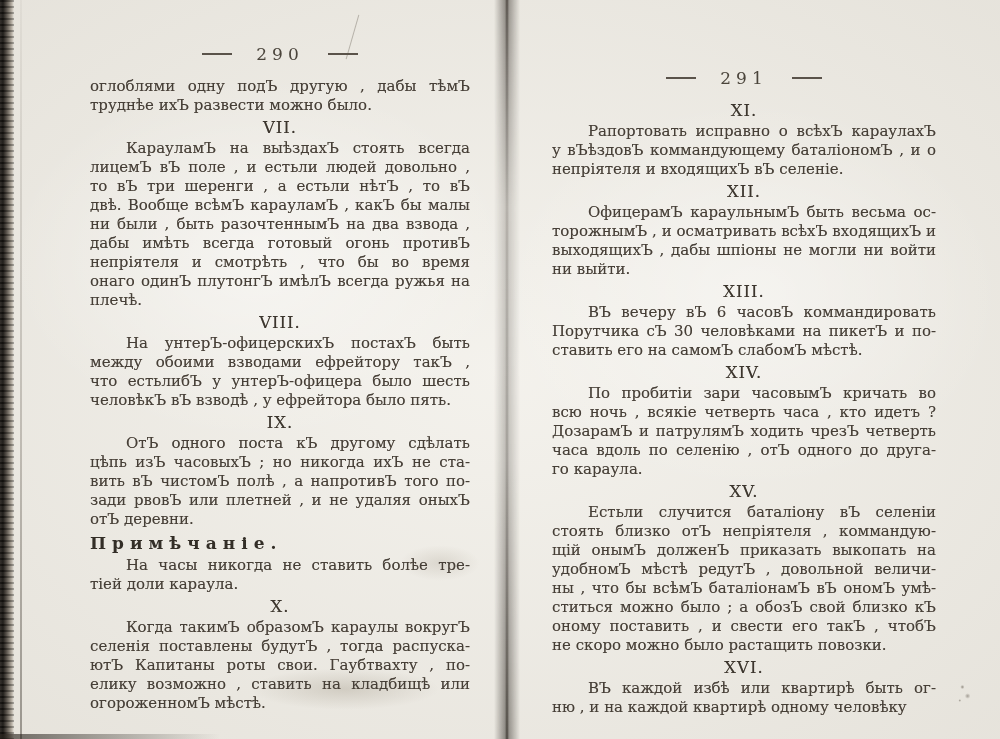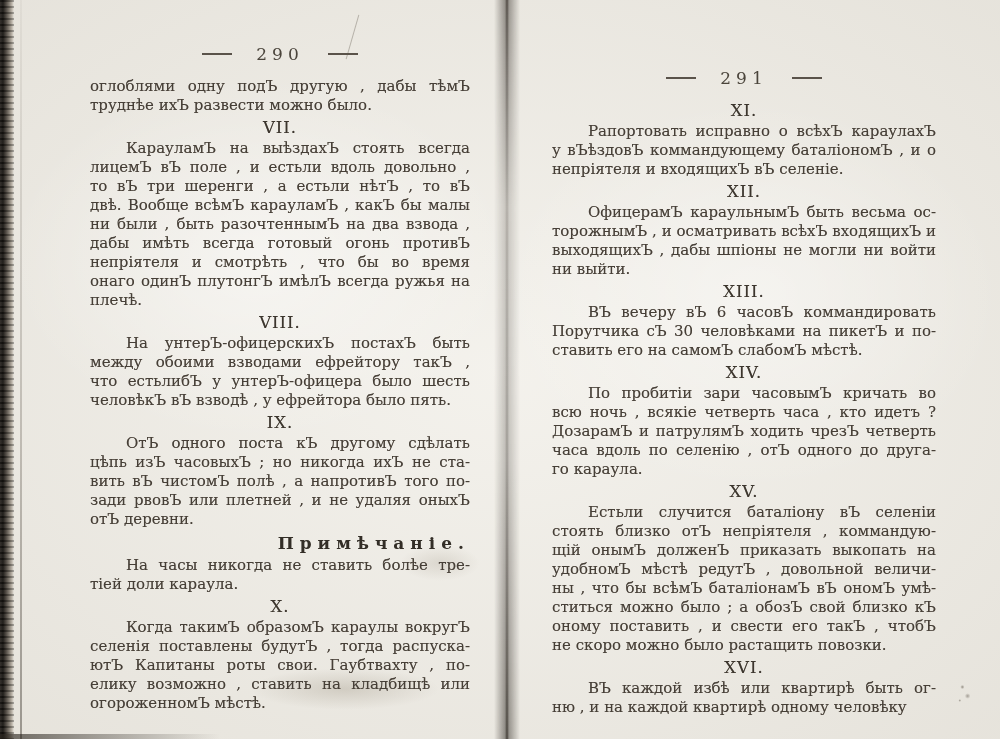--- a/index.html
+++ b/index.html
@@ -77,21 +77,21 @@
   }
   .para .tline:last-child { text-align-last: left; }
   .para.indented .tline:first-child { text-indent: 36px; }
 
   .rnum {
     text-align: center; font-size: 16.5px; line-height: 20px;
     margin: 3px 0 1px; color: #3c362e; letter-spacing: 1px;
     text-shadow: 0 0 0.5px rgba(70,60,48,0.5);
   }
   .note-head {
-    text-align: right; font-weight: bold; font-size: 17px; line-height: 22px;
+    text-align: left; font-weight: bold; font-size: 17px; line-height: 22px;
     letter-spacing: 6px; margin: 3px 0 2px; color: #332e27;
   }
   .sig { text-align: center; font-size: 15px; line-height: 20px; margin-top: 18px; letter-spacing: 8px; color: #453f37; }
 </style>
 </head>
 <body>
 
 <div class="scan">
 
   <div class="spine-edge"></div>
@@ -109,21 +109,21 @@
       <span class="pnum">290</span>
       <span class="dash"></span>
     </div>
     <div class="para">
         <div class="tline">оглоблями одну подЪ другую , дабы тѣмЪ</div>
         <div class="tline">труднѣе ихЪ развести можно было.</div>
       </div>
     <div class="rnum">VII.</div>
     <div class="para indented">
         <div class="tline">КарауламЪ на выѣздахЪ стоять всегда</div>
-        <div class="tline">лицемЪ вЪ поле , и естьли вдоль довольно ,</div>
+        <div class="tline">лицемЪ вЪ поле , и естьли людей довольно ,</div>
         <div class="tline">то вЪ три шеренги , а естьли нѣтЪ , то вЪ</div>
         <div class="tline">двѣ. Вообще всѣмЪ карауламЪ , какЪ бы малы</div>
         <div class="tline">ни были , быть разочтеннымЪ на два взвода ,</div>
         <div class="tline">дабы имѣть всегда готовый огонь противЪ</div>
         <div class="tline">непріятеля и смотрѣть , что бы во время</div>
         <div class="tline">онаго одинЪ плутонгЪ имѣлЪ всегда ружья на</div>
         <div class="tline">плечѣ.</div>
       </div>
     <div class="rnum">VIII.</div>
     <div class="para indented">

